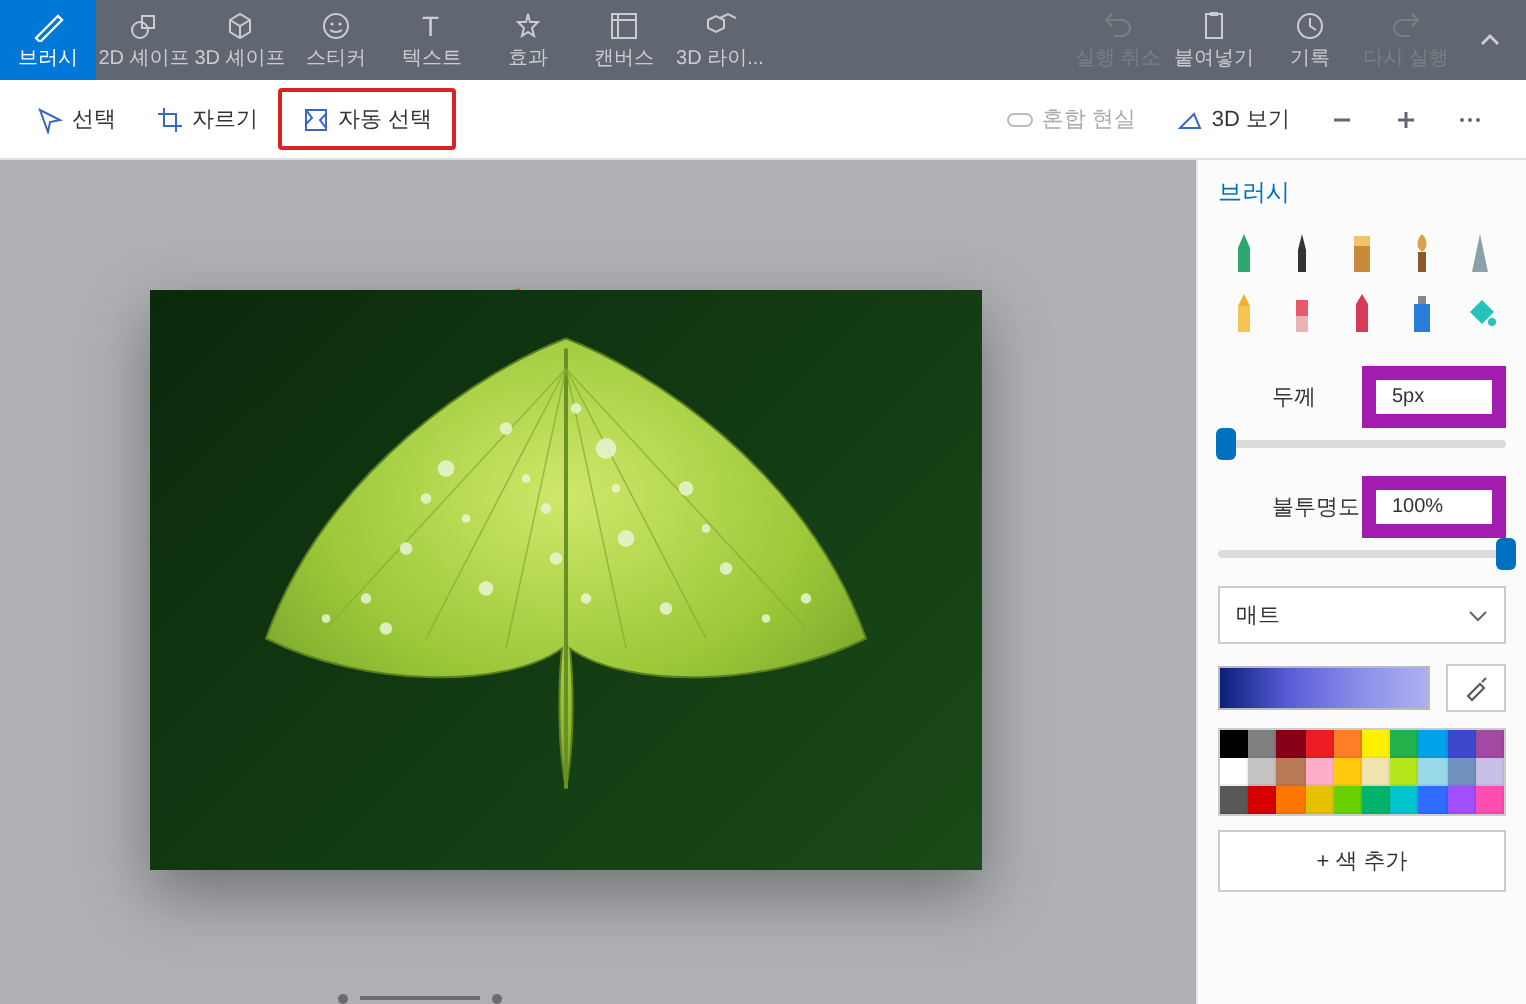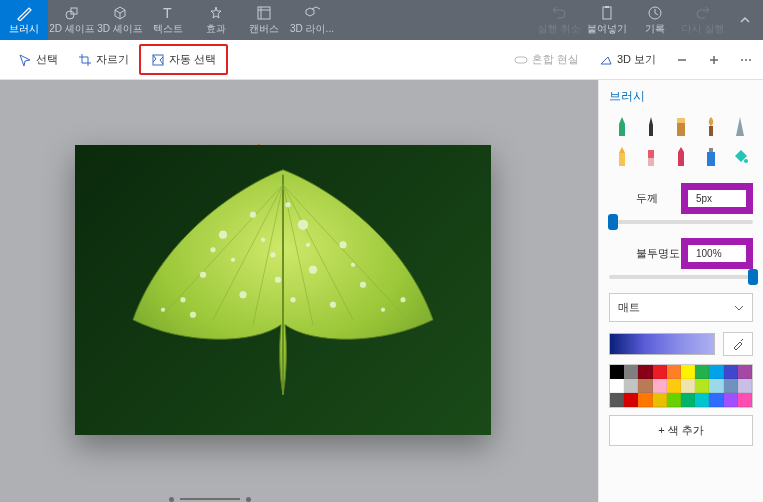--- a/index.html
+++ b/index.html
@@ -79,21 +79,21 @@
     }
     .tool-item.highlight {
       border: 2px solid #d22;
       border-radius: 2px;
     }
     .tool-item.disabled {
       color: #aaa;
     }
     .tool-right {
       position: absolute;
-      right: 1px;
+      right: 12px;
       display: flex;
       align-items: center;
     }
     .icon-btn {
       width: 32px;
       height: 40px;
       display: flex;
       align-items: center;
       justify-content: center;
       cursor: pointer;
@@ -280,20 +280,29 @@
         <circle cx="6" cy="10" r="4" fill="none" stroke="currentColor"></circle>
         <rect x="7" y="3" width="6" height="6" fill="none" stroke="currentColor"></rect>
       </svg>
     <span>2D 셰이프</span>
   </div>
   <div class="top-item">
     <svg viewBox="0 0 16 16">
         <path d="M3 5 L8 2 L13 5 L13 11 L8 14 L3 11 Z M3 5 L8 8 L13 5 M8 8 L8 14" fill="none" stroke="currentColor"></path>
       </svg>
     <span>3D 셰이프</span>
+  </div>
+  <div class="top-item">
+    <svg viewBox="0 0 16 16">
+        <circle cx="8" cy="8" r="6" fill="none" stroke="currentColor"></circle>
+        <circle cx="6" cy="7" r="0.8" fill="currentColor"></circle>
+        <circle cx="10" cy="7" r="0.8" fill="currentColor"></circle>
+        <path d="M5 10 Q8 12 11 10" fill="none" stroke="currentColor"></path>
+      </svg>
+    <span>스티커</span>
   </div>
   <div class="top-item">
     <svg viewBox="0 0 16 16">
         <text x="3" y="13" font-size="14" fill="currentColor">T</text>
       </svg>
     <span>텍스트</span>
   </div>
   <div class="top-item">
     <svg viewBox="0 0 16 16">
         <path d="M8 2 L9 6 L13 6 L10 9 L11 13 L8 11 L5 13 L6 9 L3 6 L7 6 Z" fill="none" stroke="currentColor"></path>

